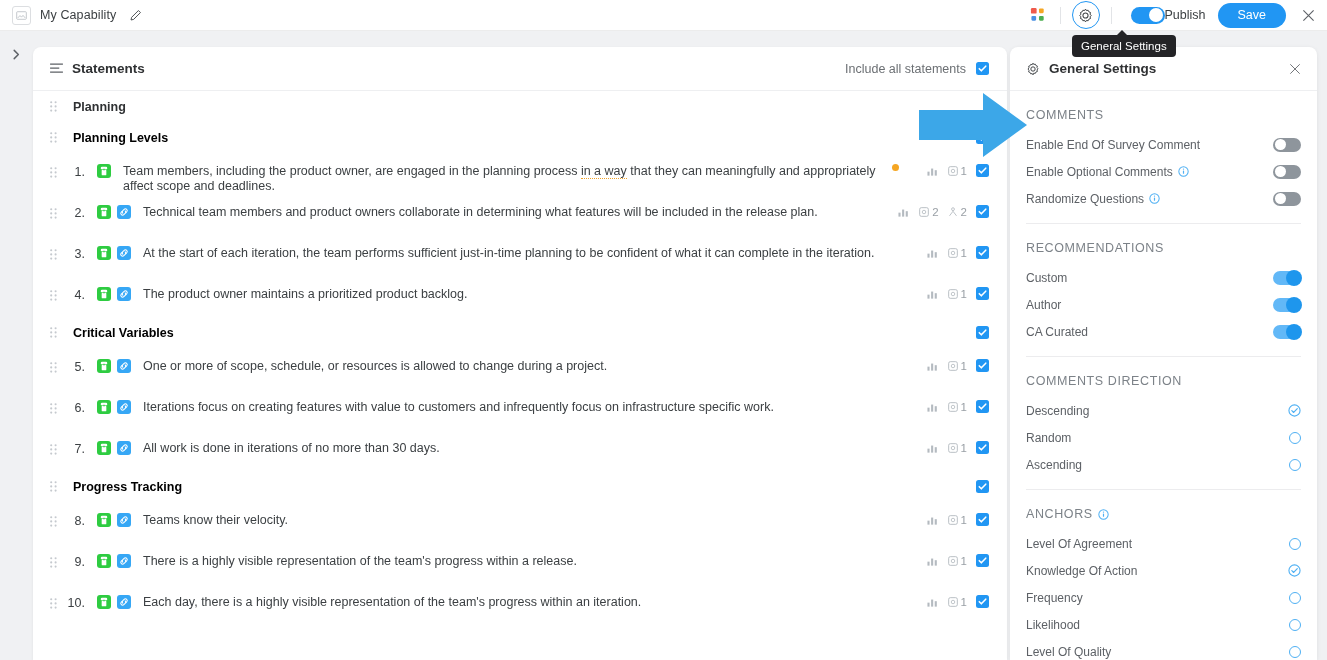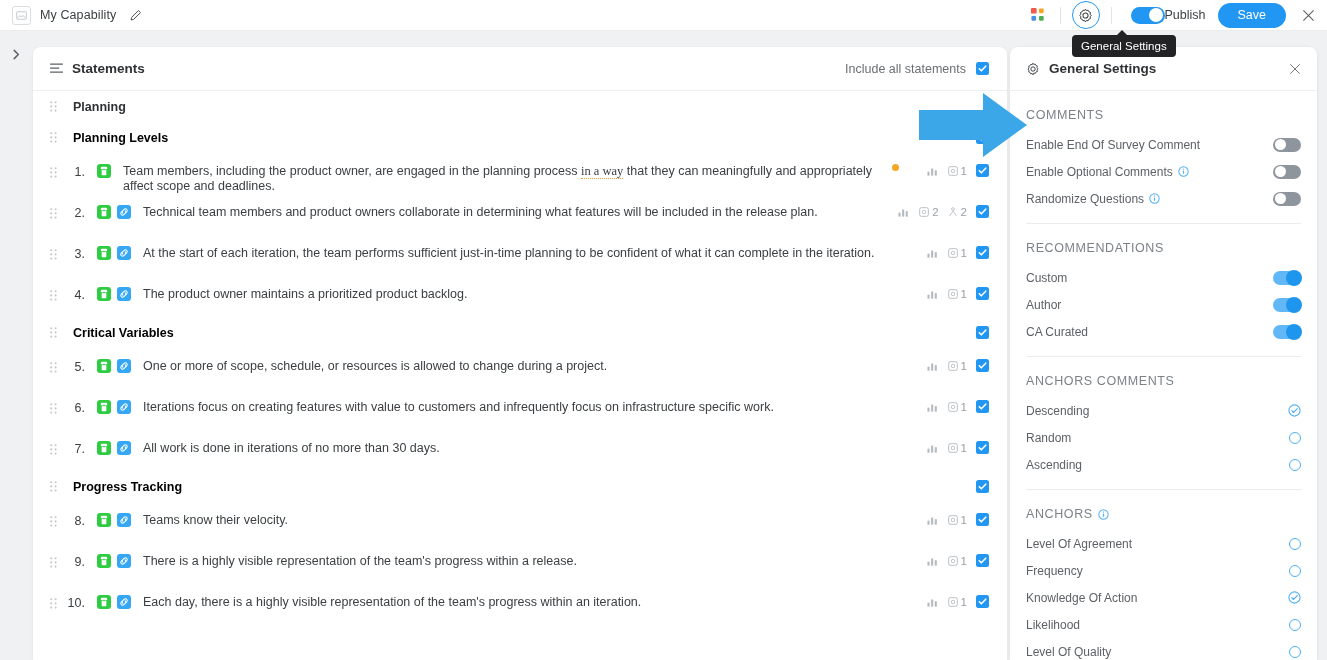--- a/index.html
+++ b/index.html
@@ -111,21 +111,21 @@
   .b-green { background: #2ecc41; }
   .b-blue  { background: #36a7f5; }
   .stxt {
     font-size: 12.5px; color: #3c4043; line-height: 1.18; margin-top: 11px;
     margin-left: 12px; flex: 1 1 auto; padding-right: 10px;
   }
   .grp-label {
     font-size: 12.5px; color: #000000; margin-left: 12px; flex: 1 1 auto; font-weight: bold;
   }
   .grp-label.bold { font-weight: bold; color: #2f3133; }
-  .spell { border-bottom: 1.5px dotted #f0a227; font-family: Liberation Serif, serif; }
+  .spell { border-bottom: 1.5px dotted #f0a227; }
   .meta { display:flex; align-items:center; gap: 9px; margin-top: 11px; flex: 0 0 auto; }
   .row.grp .meta { margin-top: 0; }
   .dot-amber {
     width: 7px; height: 7px; border-radius: 50%; background: #f5a623;
     margin-top: 11px; margin-right: 28px; flex: 0 0 auto;
   }
   .cnt { font-size: 11.5px; color: #9aa0a6; display:flex; align-items:center; gap:3px; }
   .bar-ic { display:flex; align-items:flex-end; }
 
   
@@ -889,21 +889,21 @@
         </div>
         <div class="opt-row">
           <span class="opt-lbl">Author</span>
           <span class="tg on"></span>
         </div>
         <div class="opt-row">
           <span class="opt-lbl">CA Curated</span>
           <span class="tg on"></span>
         </div>
         <div class="divider"></div>
-        <div class="sec-title">ANCHORS COMMENTS</div>
+        <div class="sec-title">COMMENTS DIRECTION</div>
         <div class="opt-row">
           <span class="opt-lbl">Descending</span>
           <span style="margin-left: auto; display: flex; flex: 0 0 auto;">
             <svg width="13" height="13" viewBox="0 0 14 14">
     <circle cx="7" cy="7" r="6" fill="none" stroke="#4fb0f3" stroke-width="1.2"></circle>
     <path d="M4.1 7.1l2 2 3.9-4.1" fill="none" stroke="#4fb0f3" stroke-width="1.3" stroke-linecap="round" stroke-linejoin="round"></path>
             </svg>
           </span>
         </div>
         <div class="opt-row">
@@ -920,33 +920,33 @@
     <circle cx="6" cy="6" r="5.1" fill="none" stroke="#4fb0f3" stroke-width="1.1"></circle>
     <circle cx="6" cy="3.4" r="0.75" fill="#4fb0f3"></circle>
     <rect x="5.35" y="4.9" width="1.3" height="3.6" rx="0.6" fill="#4fb0f3"></rect>
             </svg>
           </span></div>
         <div class="opt-row">
           <span class="opt-lbl">Level Of Agreement</span>
           <span class="radio"></span>
         </div>
         <div class="opt-row">
-          <span class="opt-lbl">Frequency</span>
-          <span class="radio"></span>
-        </div>
-        <div class="opt-row">
           <span class="opt-lbl">Knowledge Of Action</span>
           <span style="margin-left: auto; display: flex; flex: 0 0 auto;">
             <svg width="13" height="13" viewBox="0 0 14 14">
     <circle cx="7" cy="7" r="6" fill="none" stroke="#4fb0f3" stroke-width="1.2"></circle>
     <path d="M4.1 7.1l2 2 3.9-4.1" fill="none" stroke="#4fb0f3" stroke-width="1.3" stroke-linecap="round" stroke-linejoin="round"></path>
             </svg>
           </span>
         </div>
         <div class="opt-row">
+          <span class="opt-lbl">Frequency</span>
+          <span class="radio"></span>
+        </div>
+        <div class="opt-row">
           <span class="opt-lbl">Likelihood</span>
           <span class="radio"></span>
         </div>
         <div class="opt-row">
           <span class="opt-lbl">Level Of Quality</span>
           <span class="radio"></span>
         </div>
       </div>
   </div>
 

